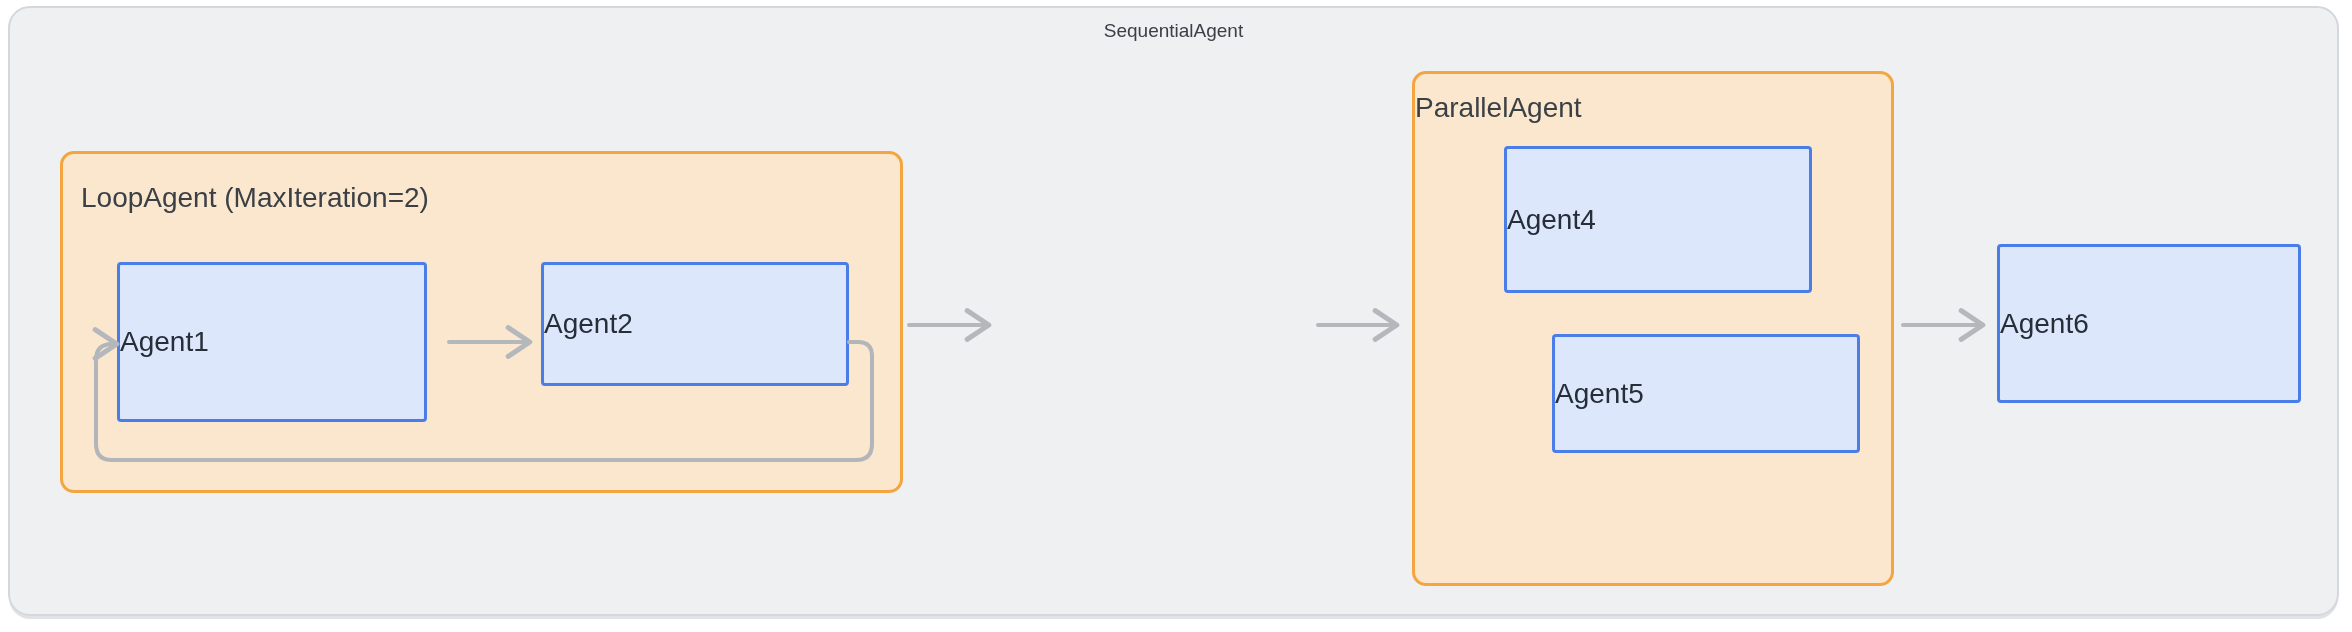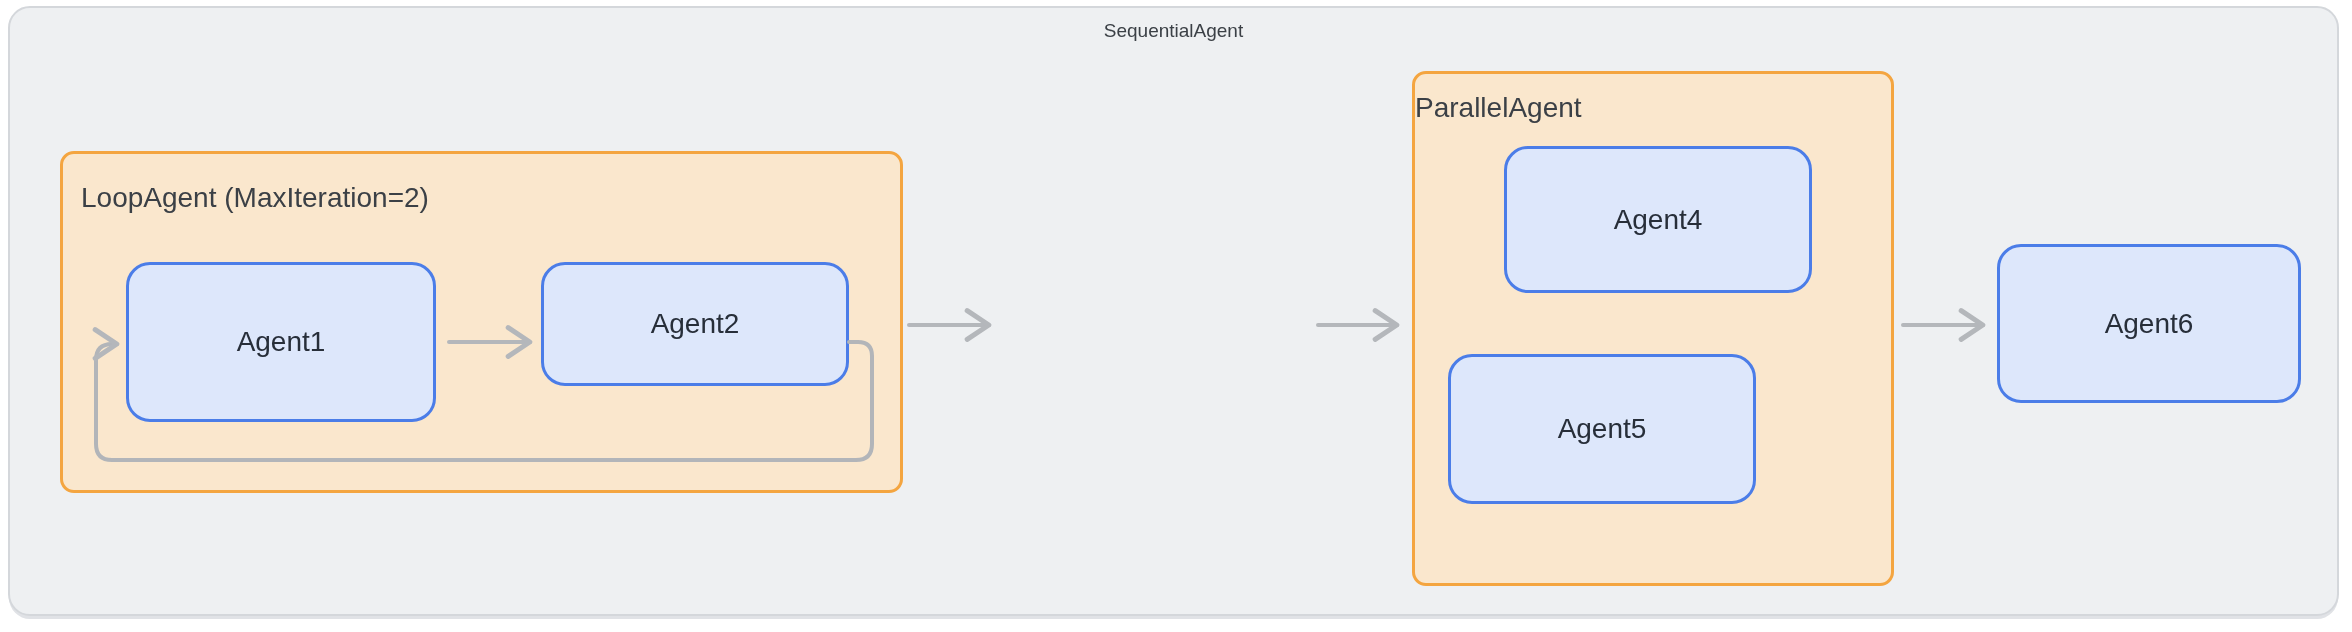--- a/index.html
+++ b/index.html
@@ -58,33 +58,32 @@
     color:var(--text-title);
   }
   .group.loop{ left:60px; top:151px; width:843px; height:342px; }
   .group.loop .group-title{ top:28px;padding-left:18px; }
   .group.parallel{ left:1412px; top:71px; width:482px; height:515px; }
   .group.parallel .group-title{ top:18px; }
   .node{
     position:absolute;
     background:var(--bg-node);
     border:3.5px solid var(--border-node);
-    border-radius:24px;
+    border-radius:4px;
     box-sizing:border-box;
     display:flex;
     align-items:center;
-    justify-content:center;
     font-size:28px;
     color:var(--text-dark);
   }
-  .node.agent1{ left:126px; top:262px; width:310px; height:160px; }
+  .node.agent1{ left:117px; top:262px; width:310px; height:160px; }
   .node.agent2{ left:541px; top:262px; width:308px; height:124px; }
   .node.agent3{ left:1008px; top:246px; width:301px; height:158px; }
   .node.agent4{ left:1504px; top:146px; width:308px; height:147px; }
-  .node.agent5{ left:1448px; top:334px; width:308px; height:150px;margin-top:20px; }
+  .node.agent5{ left:1552px; top:334px; width:308px; height:119px; }
   .node.agent6{ left:1997px; top:244px; width:304px; height:159px; }
   svg.arrows{
     position:absolute;
     left:0;top:0;
     width:2352px;height:632px;
     pointer-events:none;
   }
 </style>
 </head>
 <body>

